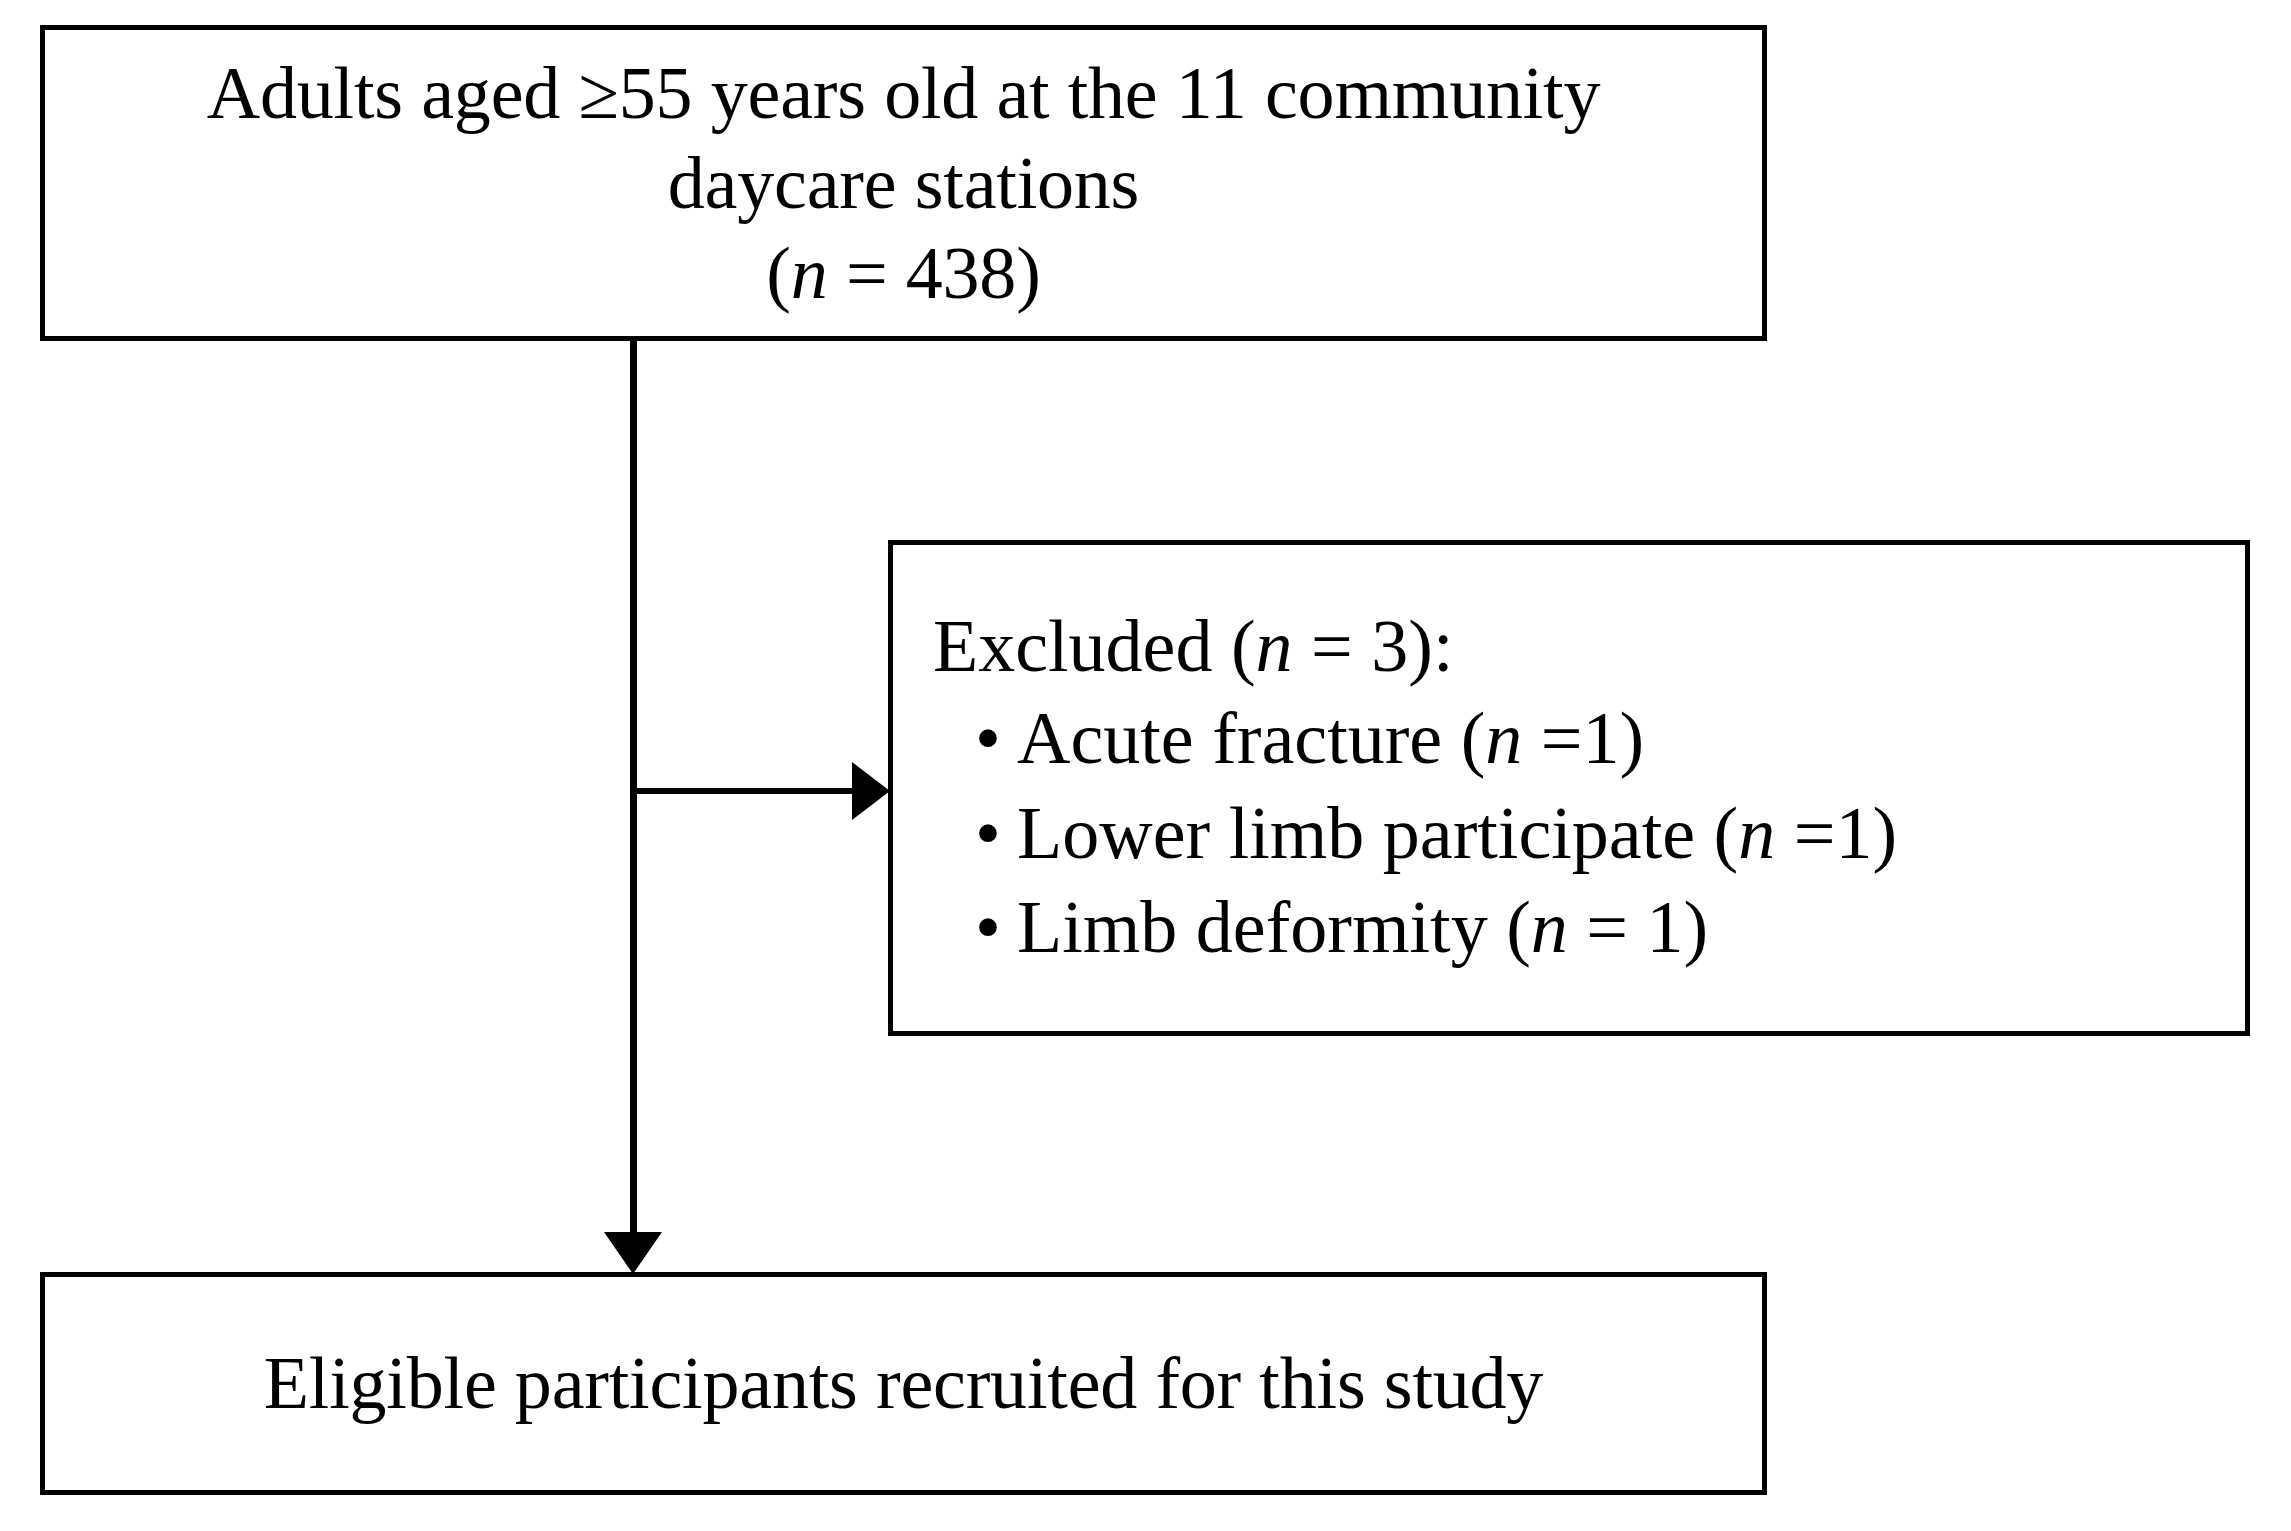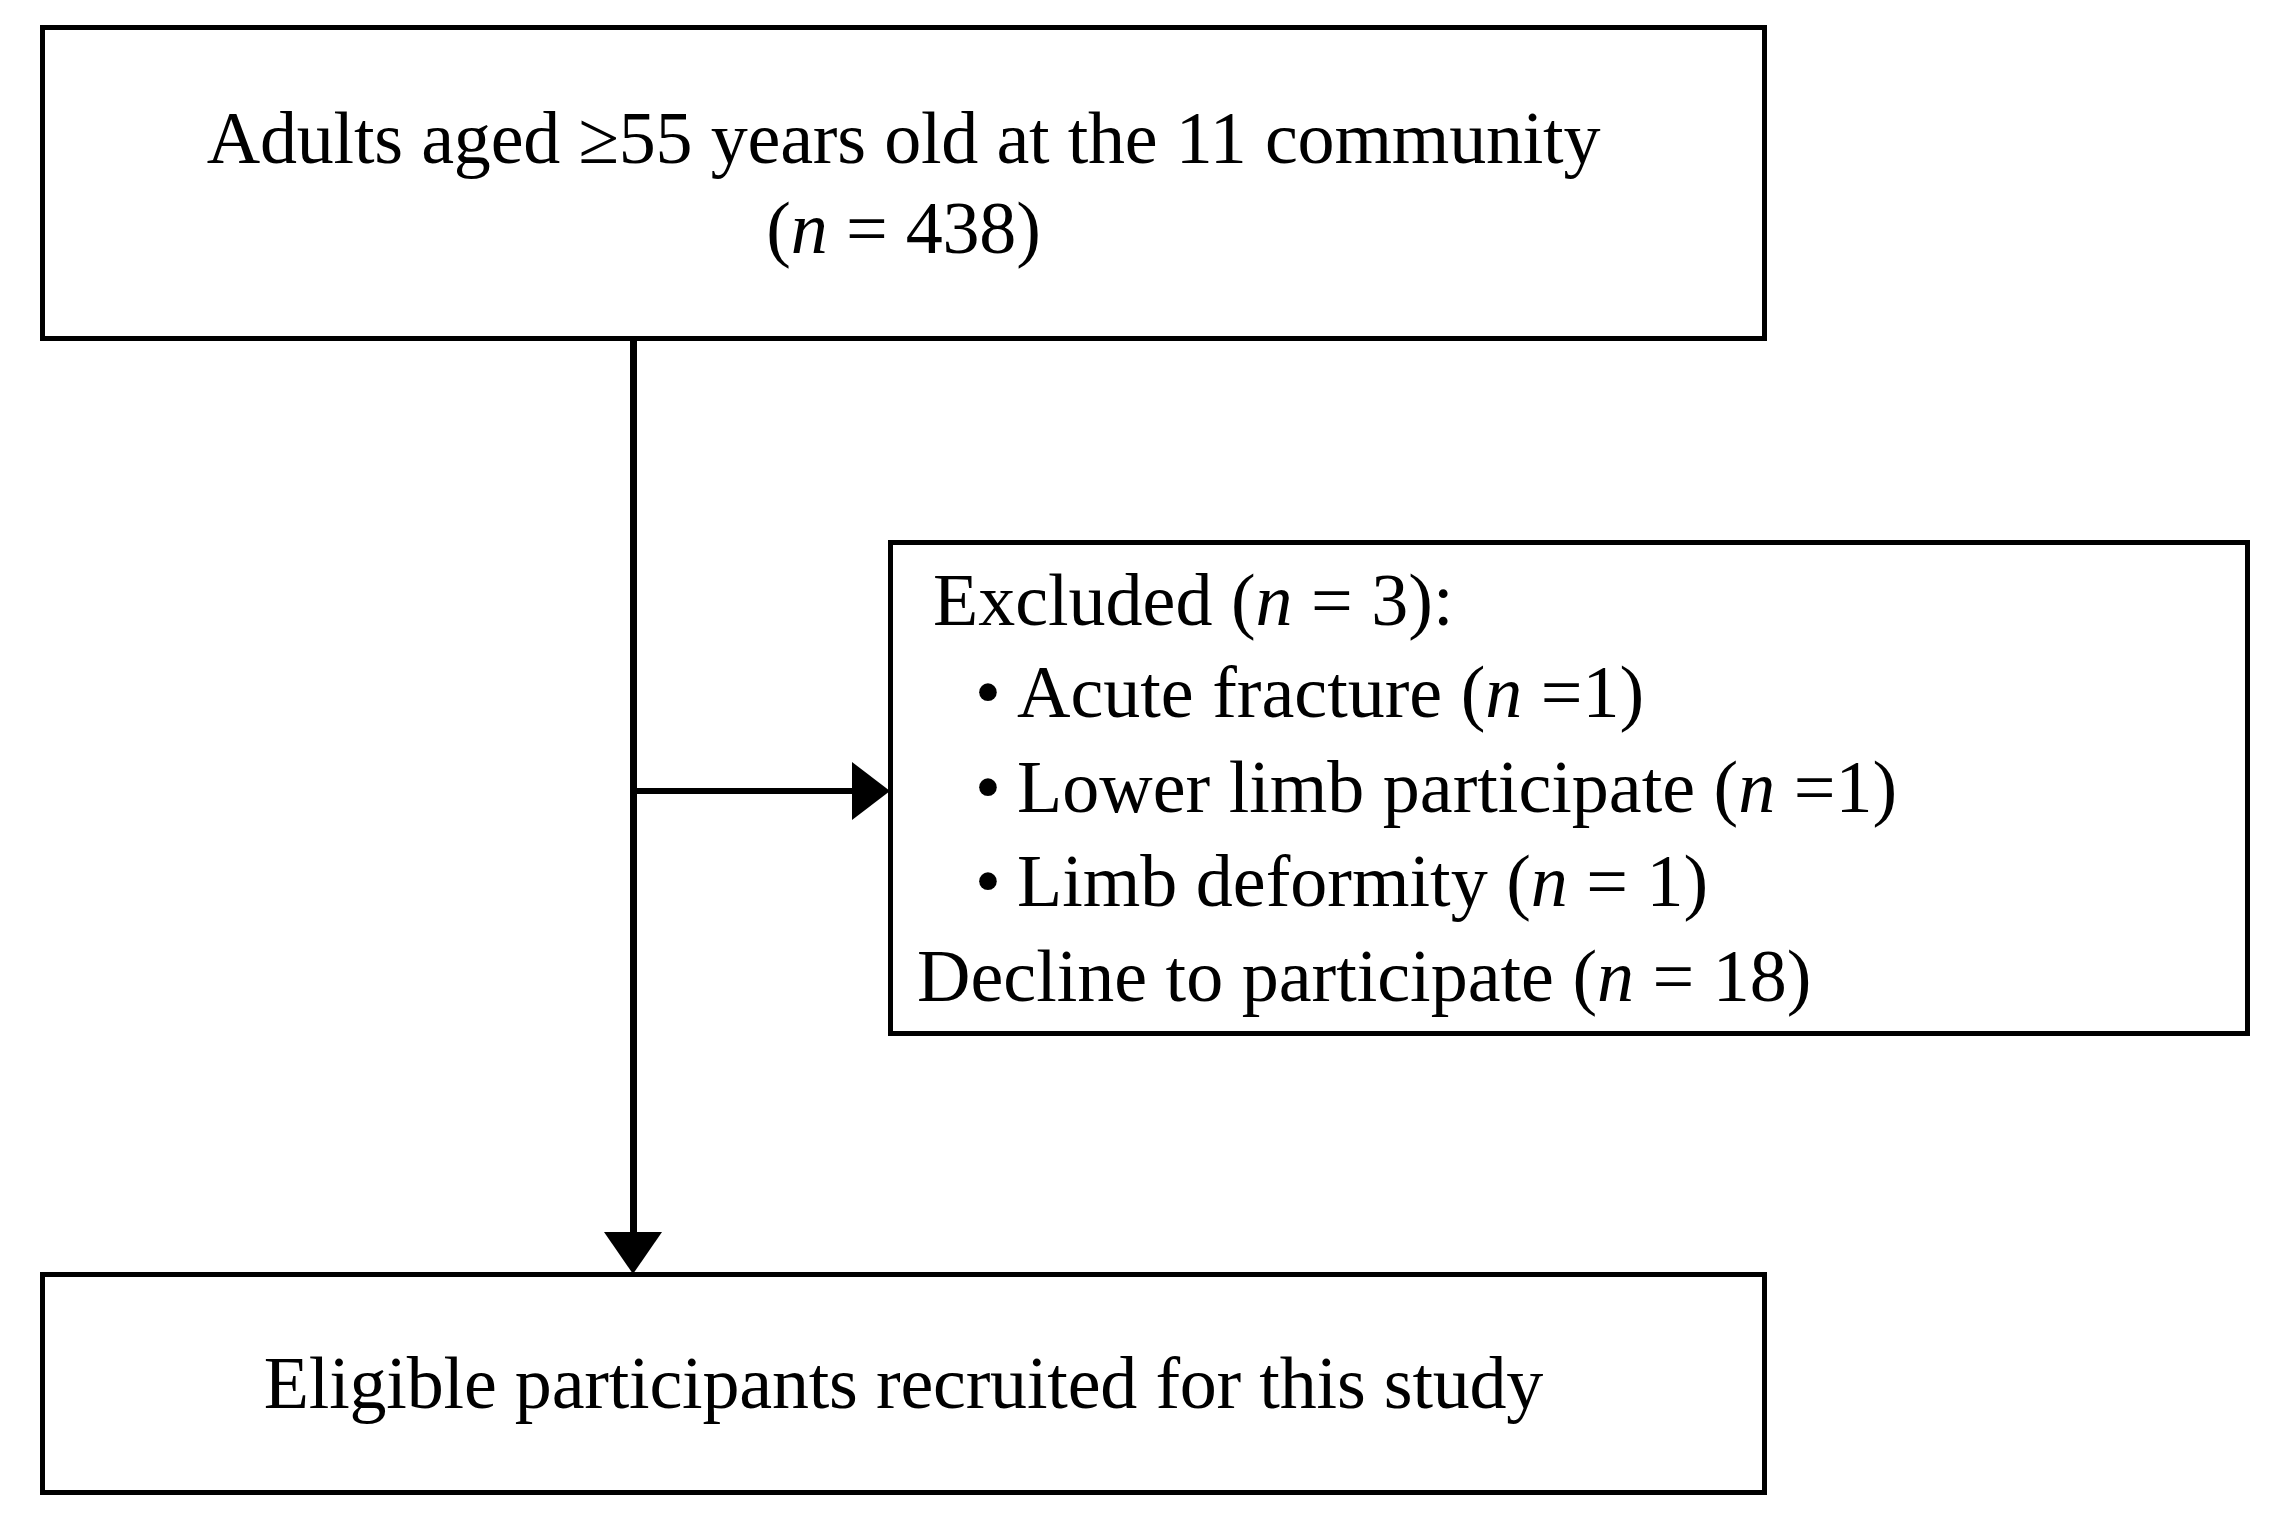--- a/index.html
+++ b/index.html
@@ -145,20 +145,21 @@
     border-top: 42px solid #000000;
   }
 </style>
 </head>
 <body>
 
 <div id="canvas">
 
   <div class="flow-box" id="box-source">
     <div class="box-line">Adults aged ≥55 years old at the 11 community</div>
+    <div class="box-line">daycare stations</div>
     <div class="box-line"><span>(</span><span class="ital-n">n</span><span> = </span><span>438</span><span>)</span></div>
   </div>
 
   <div class="connector" id="trunk-vertical"></div>
   <div class="connector" id="branch-horizontal"></div>
   <div class="arrowhead" id="arrowhead-right"></div>
   <div class="arrowhead" id="arrowhead-down"></div>
 
   <div class="flow-box" id="box-excluded">
 
@@ -167,21 +168,20 @@
     <ul class="excl-list">
 
       <li class="excl-item"><span class="excl-bullet">•</span><span>Acute fracture (</span><span class="ital-n">n</span><span> =</span><span>1</span><span>)</span></li>
 
       <li class="excl-item"><span class="excl-bullet">•</span><span>Lower limb participate (</span><span class="ital-n">n</span><span> =</span><span>1</span><span>)</span></li>
 
       <li class="excl-item"><span class="excl-bullet">•</span><span>Limb deformity (</span><span class="ital-n">n</span><span> = </span><span>1</span><span>)</span></li>
 
     </ul>
 
-    <div class="excl-foot"><span>Decline to participate (</span><span class="ital-n">n</span><span> = </span><span>18</span><span>)</span></div>
 
   </div>
 
   <div class="flow-box" id="box-eligible">
     <div class="box-line">Eligible participants recruited for this study</div>
   </div>
 
 </div>
 
 </body></html>

